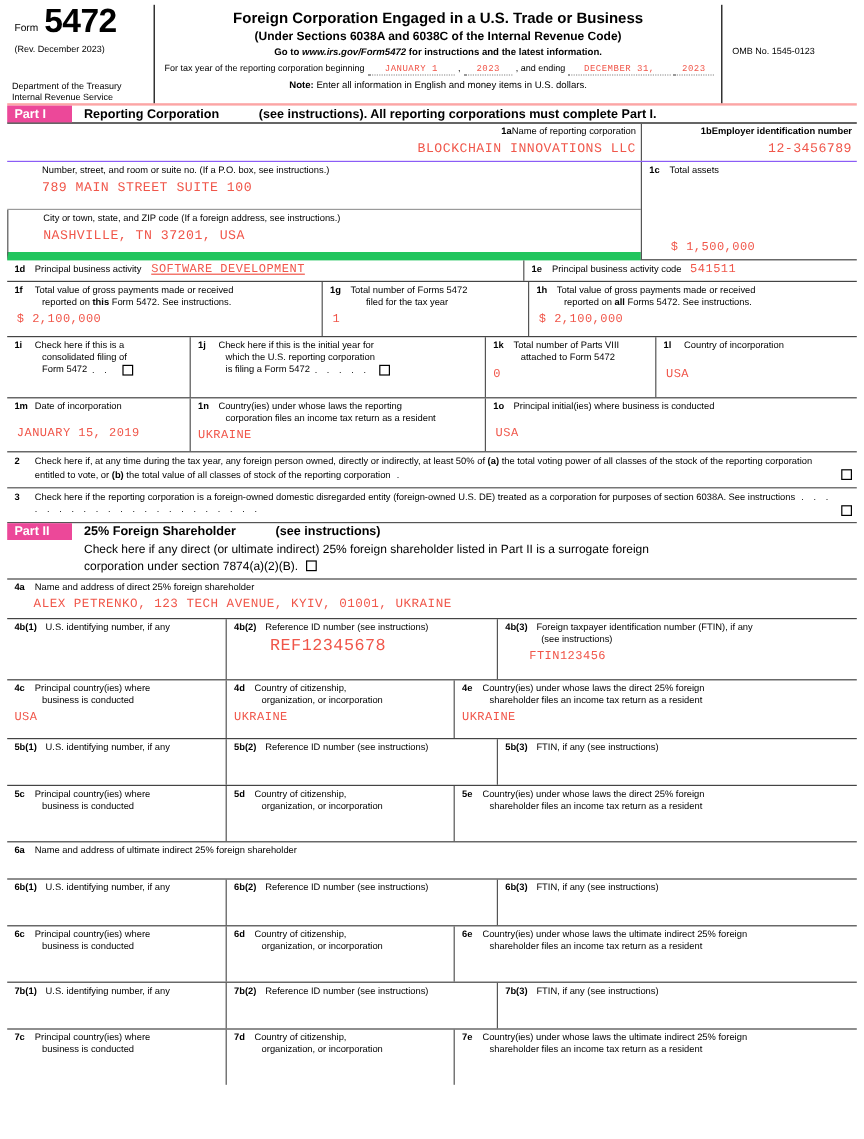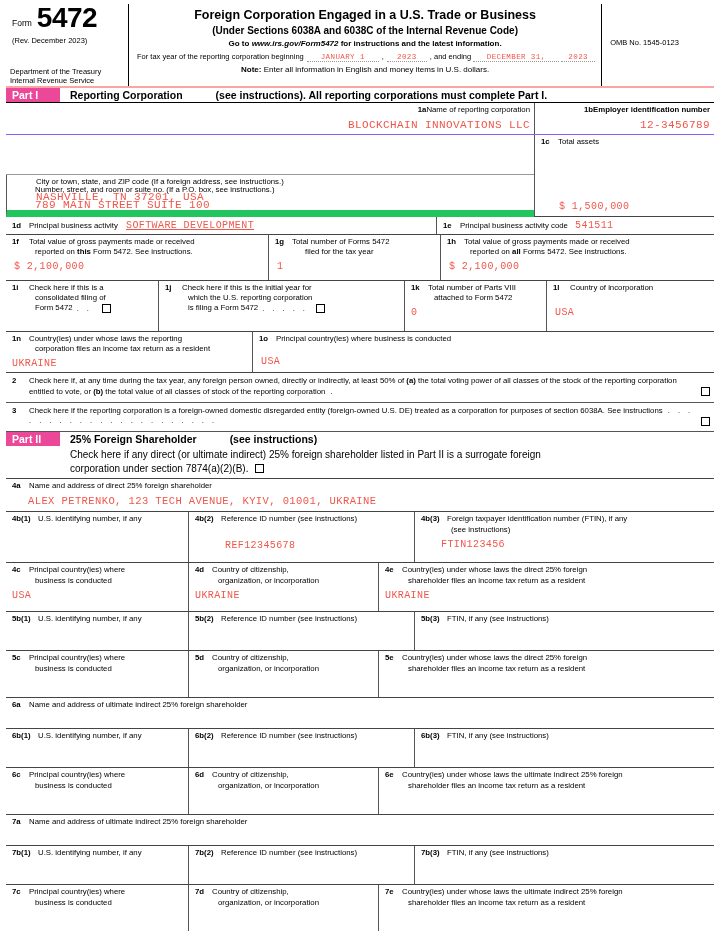--- a/index.html
+++ b/index.html
@@ -125,21 +125,21 @@
     </div>
     <div class="cell" style="flex:1;">
       <span class="num">1b</span><b class="lbl">Employer identification number</b>
       <div class="val entry">12-3456789</div>
     </div>
   </div>
 
   <div class="row" style="border-bottom:none;">
     <div style="flex:0 0 528px;">
       <div class="cell" style="border-bottom:1px solid #9a9a9a; height:40px;">
-        <span class="lbl indent" style="padding-left:23px;margin-top:48px;">Number, street, and room or suite no. (If a P.O. box, see instructions.)</span>
+        <span class="lbl indent" style="padding-left:23px;">Number, street, and room or suite no. (If a P.O. box, see instructions.)</span>
         <div class="val entry" style="padding-left:23px;">789 MAIN STREET SUITE 100</div>
       </div>
       <div class="cell" style="border-bottom:7px solid #22c55e; height:42px;">
         <span class="lbl indent" style="padding-left:23px;">City or town, state, and ZIP code (If a foreign address, see instructions.)</span>
         <div class="val entry" style="padding-left:23px;">NASHVILLE, TN 37201, USA</div>
       </div>
     </div>
     <div class="cell" style="flex:1; border-left:1px solid #555; border-bottom:1px solid #444; position:relative;">
       <span class="num">1c</span><span class="lbl">Total assets</span>
       <div class="val entry" style="position:absolute; bottom:3px; left:14px; font-size:10px;">$ 1,500,000</div>
@@ -203,27 +203,31 @@
       <div class="lbl" style="padding-left:23px;">attached to Form 5472</div>
       <div class="val entry" style="padding-left:0px; font-size:10px;">0</div>
     </div>
     <div class="cell" style="flex:1;">
       <span class="num">1l</span><span class="lbl">Country of incorporation</span>
       <div class="val entry" style="padding-left:2px; font-size:10px; margin-top:13px;">USA</div>
     </div>
   </div>
 
   <div class="row">
+    <div class="cell" style="flex:0 0 152px; height:44px;">
+      <span class="num">1m</span><span class="lbl">Date of incorporation</span>
+      <div class="val entry" style="padding-left:2px; font-size:10px; margin-top:11px;">JANUARY 15, 2019</div>
+    </div>
     <div class="cell" style="flex:0 0 246px;">
       <span class="num">1n</span><span class="lbl">Country(ies) under whose laws the reporting</span>
       <div class="lbl" style="padding-left:23px;">corporation files an income tax return as a resident</div>
       <div class="val entry" style="padding-left:0; font-size:10px;">UKRAINE</div>
     </div>
     <div class="cell" style="flex:1;">
-      <span class="num">1o</span><span class="lbl">Principal country(ies) where business is conducted</span>
+      <span class="num">1o</span><span class="lbl">Principal initial(ies) where business is conducted</span>
       <div class="val entry" style="padding-left:2px; font-size:10px; margin-top:11px;">USA</div>
     </div>
   </div>
 
   <div class="stmt">
     <div class="n">2</div>
     <div class="t">
       <span>Check here if, at any time during the tax year, any foreign person owned, directly or indirectly, at least 50% of </span><b>(a)</b><span> the total voting power of all classes of the stock of the reporting corporation entitled to vote, or </span><b>(b)</b><span> the total value of all classes of stock of the reporting corporation</span><span class="leaders"> .</span>
     </div>
     <div class="b"><span class="chk"></span></div>
@@ -259,21 +263,21 @@
     </div>
   </div>
 
   <div class="row">
     <div class="cell" style="flex:0 0 182px; height:50px;">
       <span class="num w">4b(1)</span><span class="lbl">U.S. identifying number, if any</span>
       <div class="val entry"></div>
     </div>
     <div class="cell" style="flex:0 0 226px;">
       <span class="num w">4b(2)</span><span class="lbl">Reference ID number (see instructions)</span>
-      <div class="val entry" style="padding-left:30px; margin-top:14px; font-size:10px;">REF12345678</div>
+      <div class="val entry" style="padding-left:30px; margin-top:2px; font-size:14px;">REF12345678</div>
     </div>
     <div class="cell" style="flex:1;">
       <span class="num w">4b(3)</span><span class="lbl">Foreign taxpayer identification number (FTIN), if any</span>
       <div class="lbl" style="padding-left:30px;">(see instructions)</div>
       <div class="val entry" style="padding-left:20px; font-size:10px;">FTIN123456</div>
     </div>
   </div>
 
   <div class="row">
     <div class="cell" style="flex:0 0 182px; height:48px;">
@@ -360,26 +364,20 @@
       <div class="lbl" style="padding-left:23px;">organization, or incorporation</div>
       <div class="val entry"></div>
     </div>
     <div class="cell" style="flex:1;">
       <span class="num">6e</span><span class="lbl">Country(ies) under whose laws the ultimate indirect 25% foreign</span>
       <div class="lbl" style="padding-left:23px;">shareholder files an income tax return as a resident</div>
       <div class="val entry"></div>
     </div>
   </div>
 
-  <div class="row">
-    <div class="cell" style="flex:1; height:30px;">
-      <span class="num">7a</span><span class="lbl">Name and address of ultimate indirect 25% foreign shareholder</span>
-      <div class="val entry"></div>
-    </div>
-  </div>
 
   <div class="row">
     <div class="cell" style="flex:0 0 182px; height:38px;">
       <span class="num w">7b(1)</span><span class="lbl">U.S. identifying number, if any</span>
       <div class="val entry"></div>
     </div>
     <div class="cell" style="flex:0 0 226px;">
       <span class="num w">7b(2)</span><span class="lbl">Reference ID number (see instructions)</span>
       <div class="val entry"></div>
     </div>

